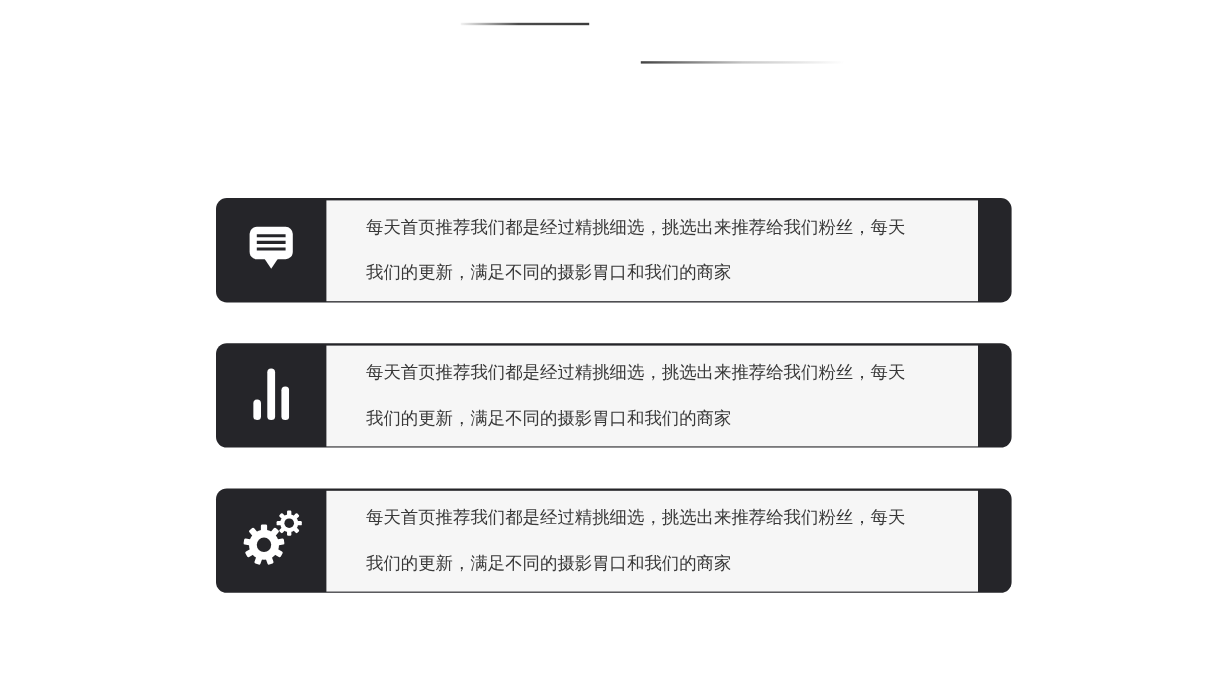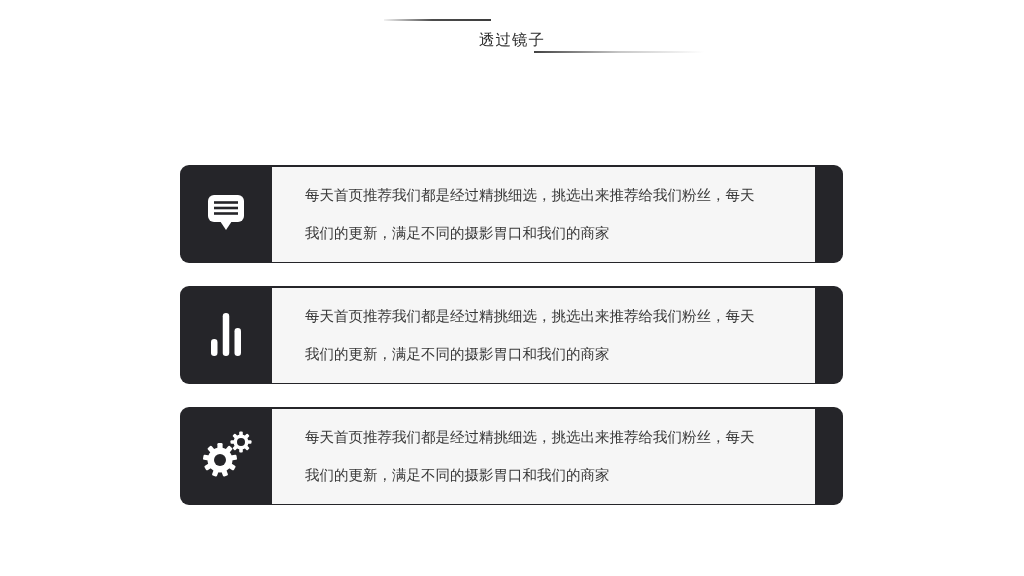--- a/index.html
+++ b/index.html
@@ -21,21 +21,21 @@
     position:absolute;left:384px;top:19px;width:107px;height:1.5px;
     background:linear-gradient(to right, rgba(90,90,90,0.08), #4c4c4c 45%, #3c3c3c);
   }
   .title-line-bottom{
     position:absolute;left:534px;top:51px;width:170px;height:1.5px;
     background:linear-gradient(to right, #424242, rgba(130,130,130,0.45) 50%, rgba(160,160,160,0));
   }
 
   
   .card{
-    position:absolute;left:180px;width:663px;height:98px;
+    position:absolute;left:180px;width:663px;height:87px;
     background:#252529;border-radius:9px;
   }
   .card.c1{top:165px;}
   .card.c2{top:286px;}
   .card.c3{top:407px;}
 
   .card .iconbox{
     position:absolute;left:0;top:0;width:92px;height:100%;
     display:flex;align-items:center;justify-content:center;
   }
@@ -49,21 +49,20 @@
     font-size:14.5px;line-height:38px;color:#383838;
     white-space:nowrap;
   }
 </style>
 </head>
 <body>
 
 <div class="slide">
 
   <div class="title-line-top"></div>
-  <div class="title">透过镜子</div>
   <div class="title-line-bottom"></div>
 
   <div class="card c1">
     <div class="iconbox">
       <span>
         <svg width="38" height="40" viewBox="0 0 38 40">
           <rect x="1" y="3" width="36" height="27" rx="6" fill="#ffffff"></rect>
           <polygon points="13,29 25,29 19,38" fill="#ffffff"></polygon>
           <g stroke="#252529" stroke-width="2.6">
             <line x1="7" y1="10.5" x2="31" y2="10.5"></line>

